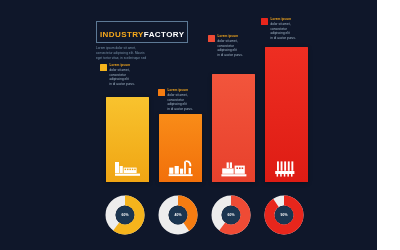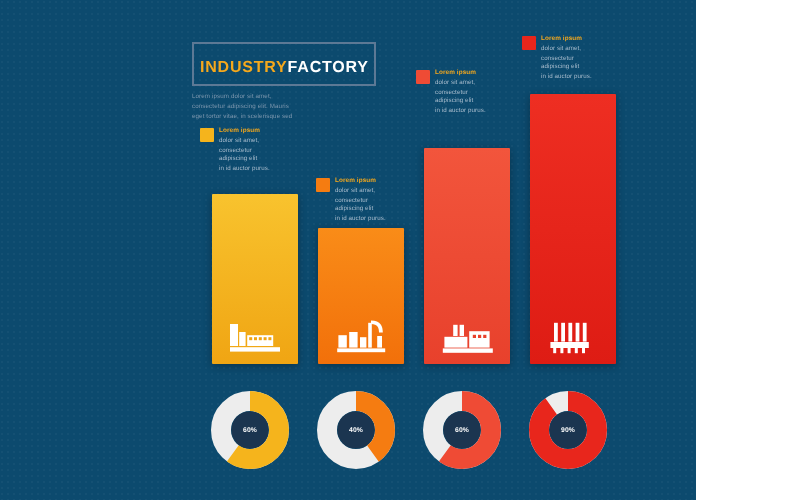--- a/index.html
+++ b/index.html
@@ -5,22 +5,22 @@
   * { margin:0; padding:0; box-sizing:border-box; }
 
   html, body {
     width:400px; height:250px;
     overflow:hidden;
     font-family:"Liberation Sans", sans-serif;
   }
 
   #stage {
     position:relative;
-    width:348px; height:250px;
-    background:#0c4a6e;
+    width:377px; height:250px;
+    background:#0f172a;
     background-image:
       radial-gradient(ellipse 300px 190px at 52% 46%, #1b3e5e 0%, #153консоль 1%, #123450 38%, #0c2439 72%, #081b2d 100%);
     overflow:hidden;
   }
 
   
   #texture {
     position:absolute; inset:0;
     background-image:
       radial-gradient(circle at 1px 1px, rgba(255,255,255,0.030) 0.6px, transparent 0.7px);

